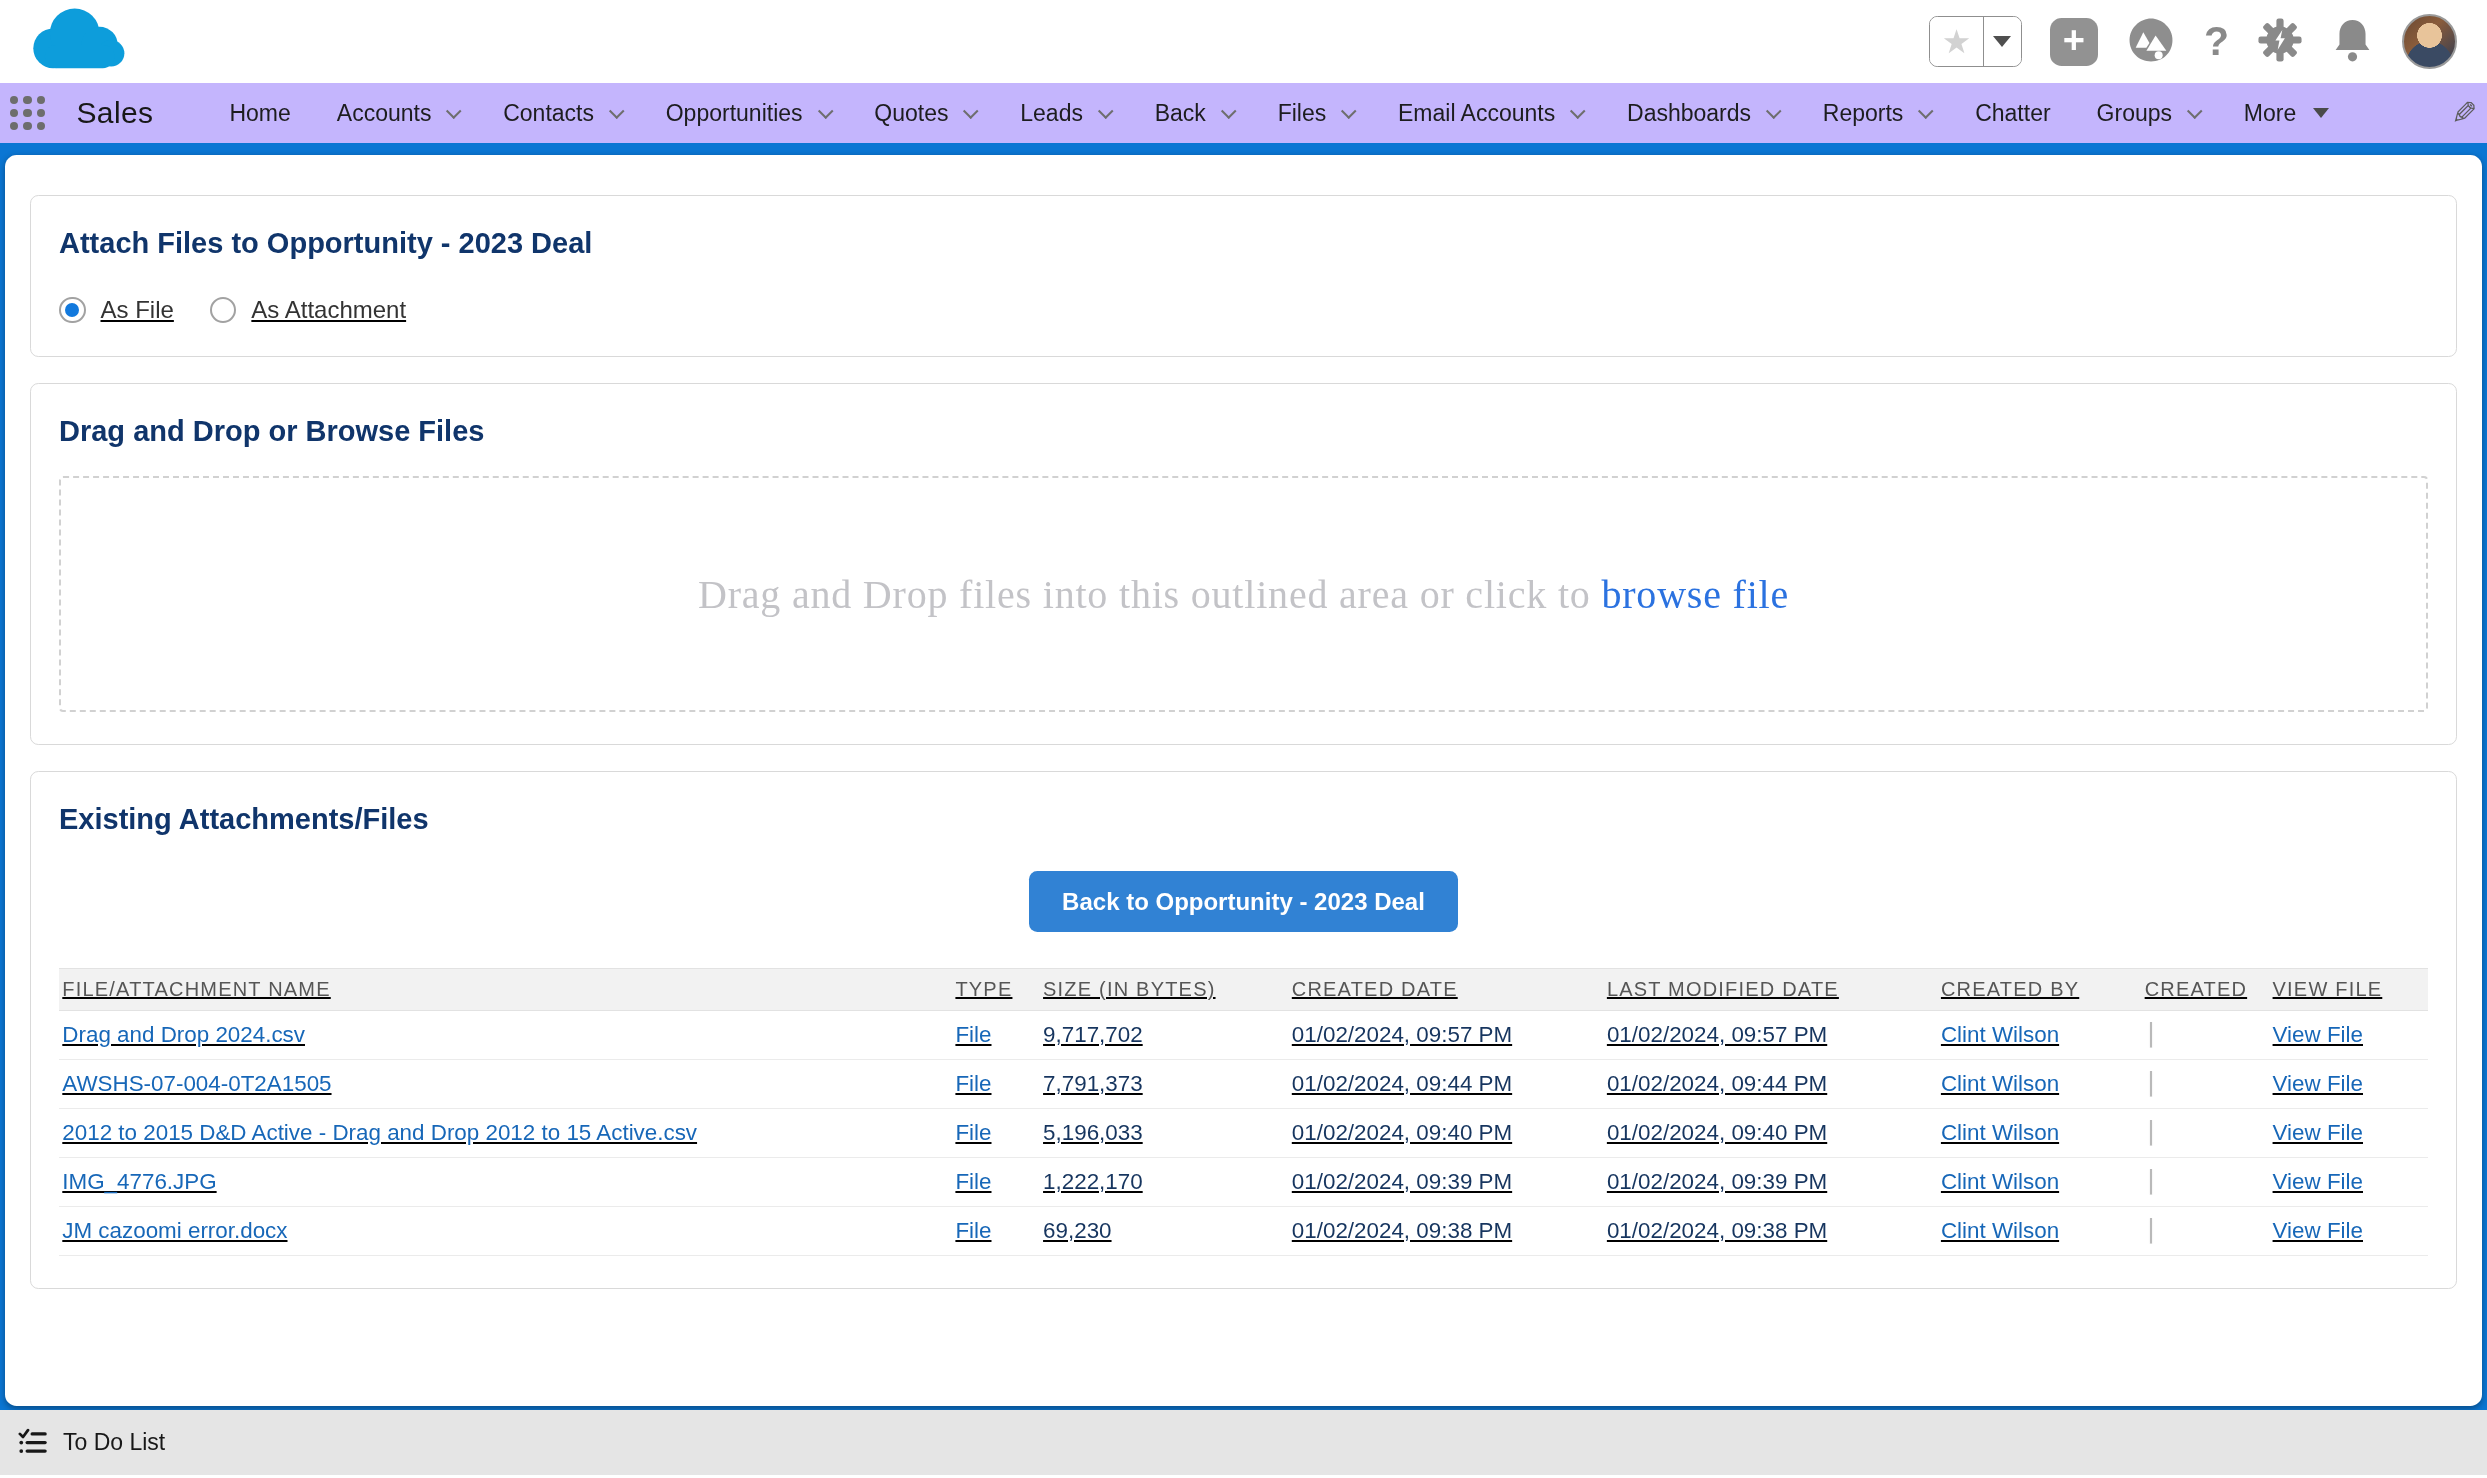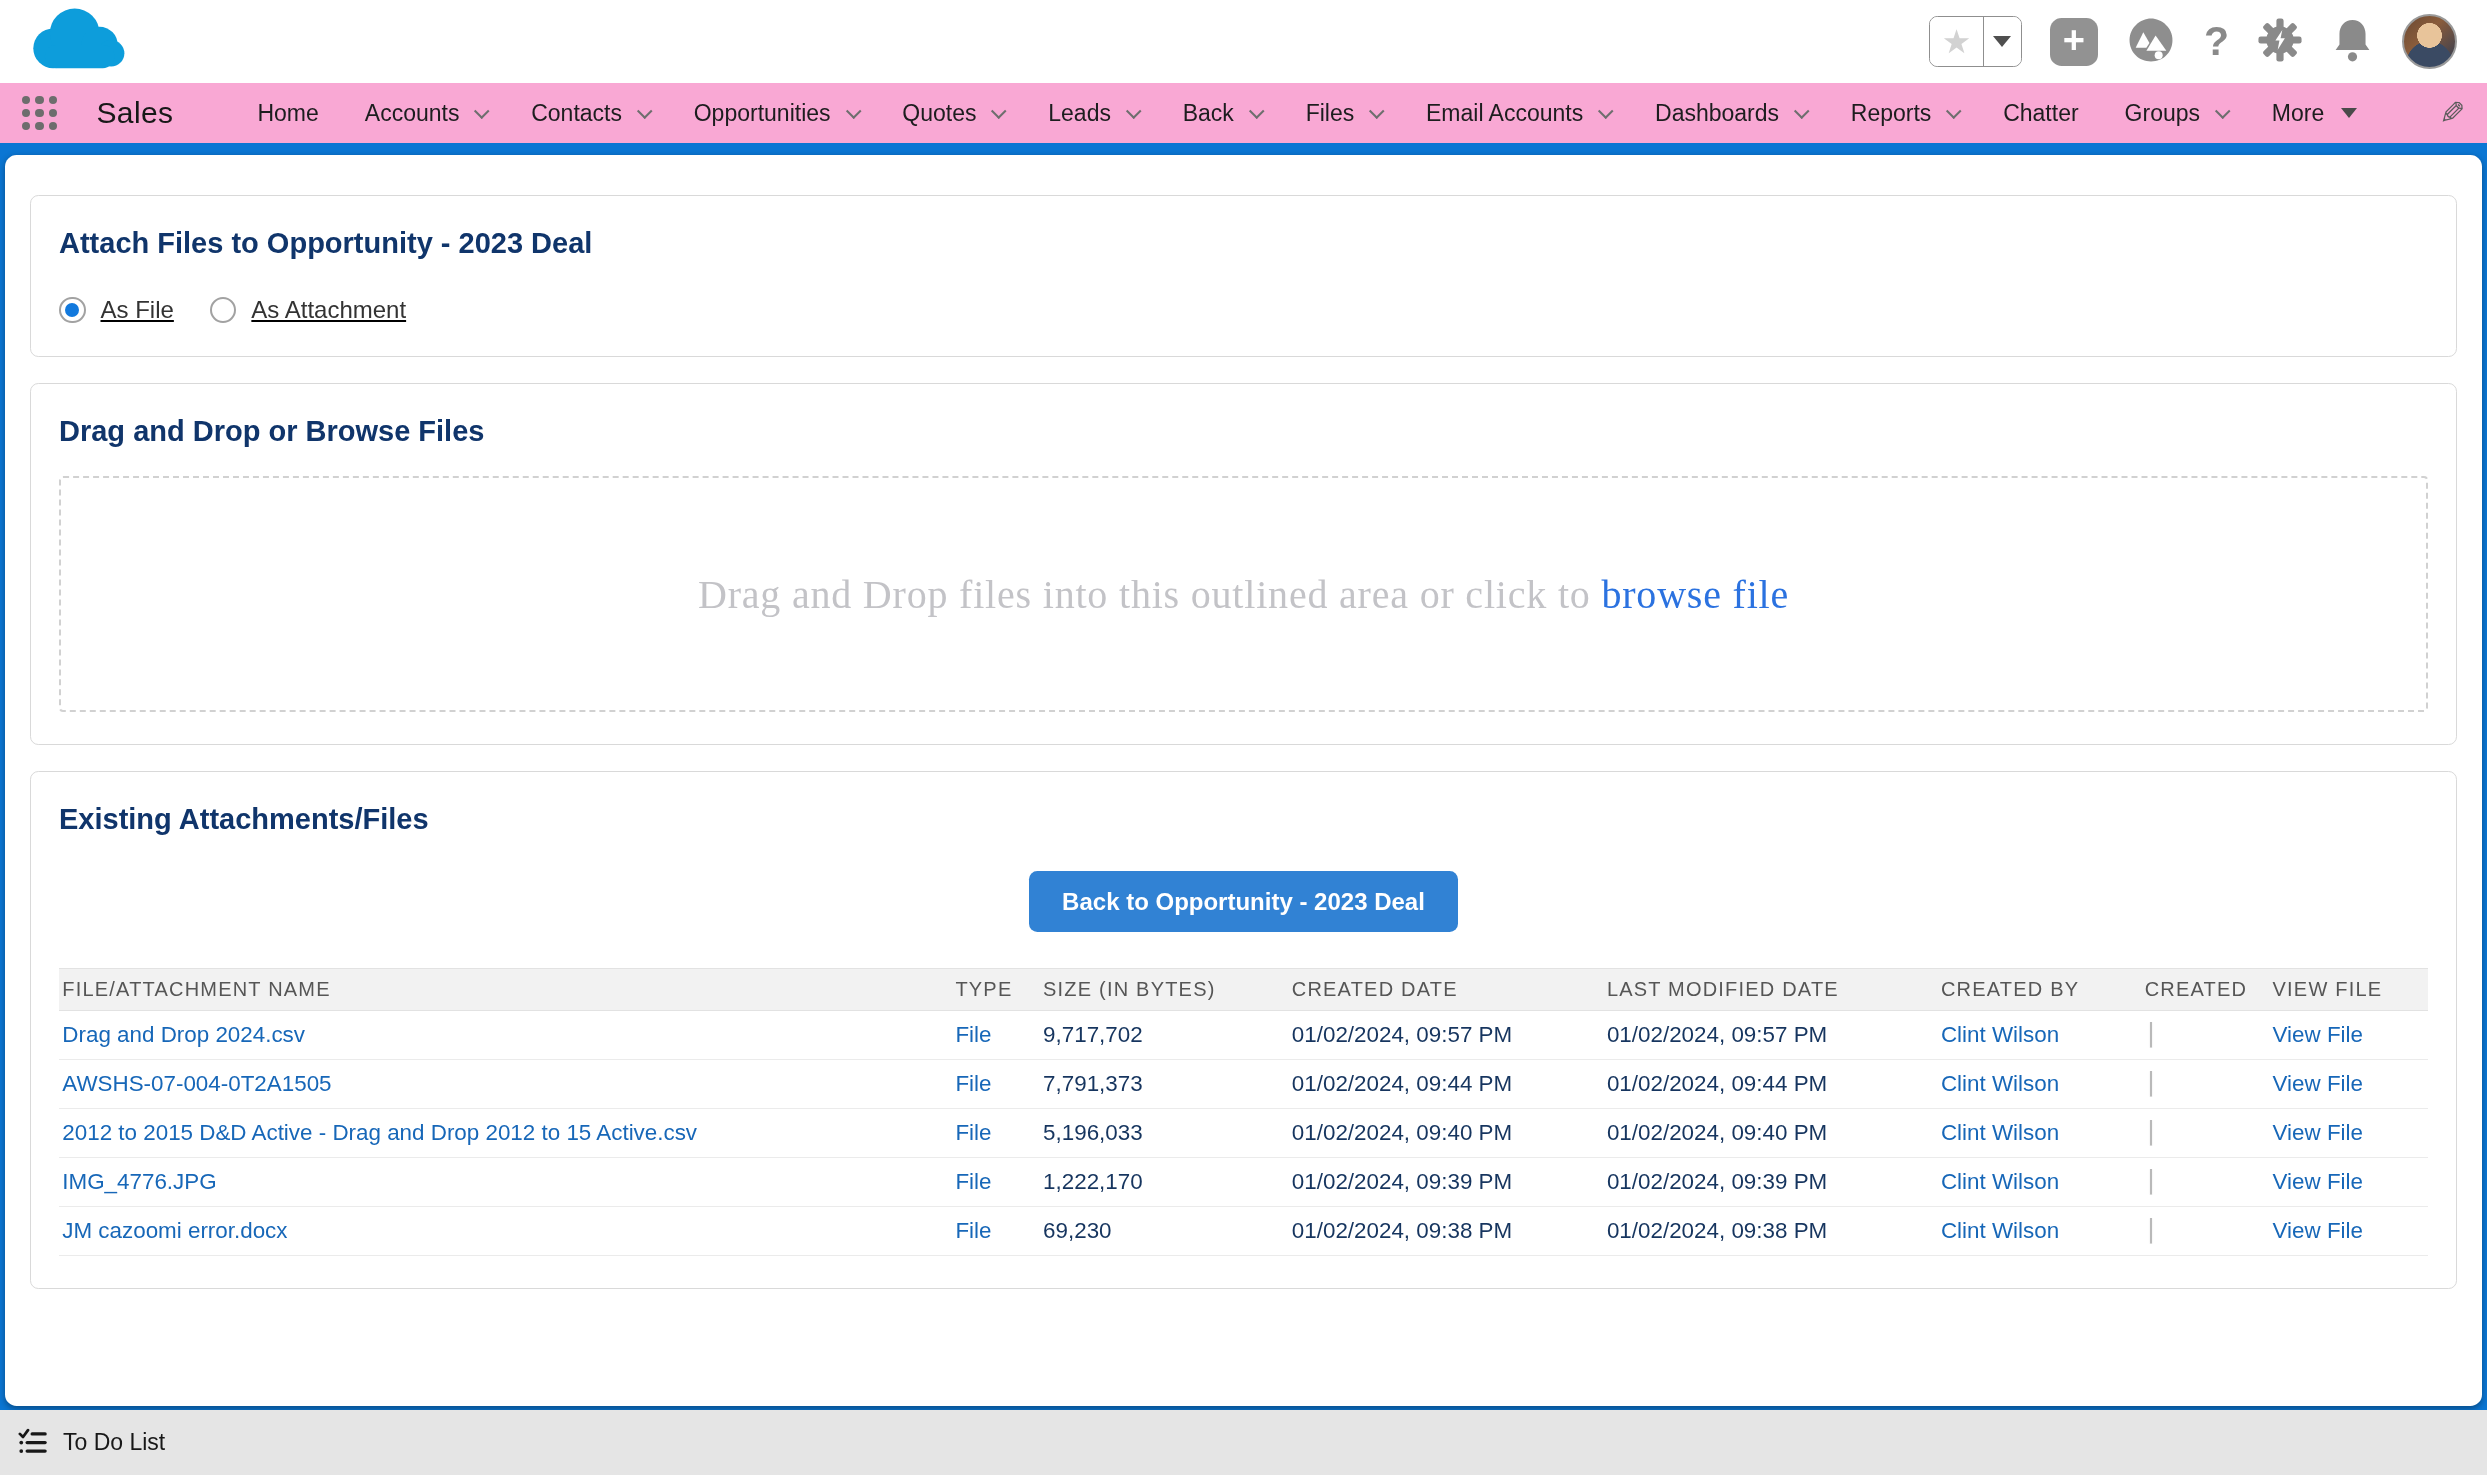--- a/index.html
+++ b/index.html
@@ -28,21 +28,21 @@
     font-size: 38px; font-weight: bold; display: flex; align-items: center; justify-content: center;
     line-height: 1; padding-bottom: 3.3px; }
   .help-glyph { font-size: 41px; font-weight: bold; color: #8a8a8a; }
   .avatar { width: 55px; height: 55px; border-radius: 50%; border: 2.5px solid #9a9a9a;
     background:
       radial-gradient(circle at 50% 38%, #e8c49a 0 30%, transparent 31%),
       radial-gradient(circle at 50% 95%, #3a4a63 0 42%, transparent 43%),
       linear-gradient(135deg, #6b4a33 0%, #8a5c3b 40%, #2f3b52 100%); }
 
   
-  .navbar { height: 60px; display: flex; align-items: center; background: #f9a8d4; padding: 0 22px; gap: 8px; }
+  .navbar { height: 60px; display: flex; align-items: center; background: #c4b5fd; padding: 0 10px; }
   .waffle { display: grid; grid-template-columns: repeat(3, 8.3px); grid-template-rows: repeat(3, 8.3px);
     gap: 5px; margin-right: 31.5px; cursor: pointer; }
   .waffle span { width: 8.3px; height: 8.3px; border-radius: 50%; background: #6d6d6d; }
   .app-name { font-size: 30px; color: #181818; margin-right: 76px; letter-spacing: 0.4px; }
   .nav-items { display: flex; align-items: center; gap: 46px; flex: 1; }
   .nav-item { display: flex; align-items: center; gap: 13.3px; font-size: 23px; color: #1d1d1f;
     cursor: pointer; white-space: nowrap; }
   .chev { width: 10.8px; height: 10.8px; border-right: 2.5px solid #6e6e6e; border-bottom: 2.5px solid #6e6e6e;
     transform: rotate(45deg) translateY(-3.3px); margin-left: 1.7px; }
   .tri-down { width: 0; height: 0; border-left: 8.3px solid transparent; border-right: 8.3px solid transparent;
@@ -74,21 +74,21 @@
 
   
   .btn-row { display: flex; justify-content: center; margin-top: 35px; }
   .back-btn { background: #3182d4; color: #fff; font-weight: bold; font-size: 24px;
     border: none; border-radius: 8.3px; height: 61px; padding: 0 33px; cursor: pointer;
     font-family: "Liberation Sans", sans-serif; }
 
   .table { margin-top: 36px; width: 100%; }
   .trow { display: grid;
     grid-template-columns: 37.7fr 3.7fr 10.5fr 13.3fr 14.1fr 8.6fr 5.4fr 6.7fr;
-    align-items: center; }
+    align-items: center; text-decoration: underline; }
   .thead { background: #f2f2f2; border-top: 1.7px solid #e2e2e2; border-bottom: 1.7px solid #e2e2e2;
     height: 43px; }
   .thead .tcell { font-size: 20px; color: #565656; letter-spacing: 1.2px; font-weight: normal; }
   .tcell { padding: 0 6.6px 0 3.3px; text-align: left; overflow: hidden; white-space: nowrap; }
   .tbody-row { height: 49px; border-bottom: 1.7px solid #ebebeb; }
   .tbody-row .tcell { font-size: 22.4px; }
   .cell-link { color: #1767b8; cursor: pointer; }
   .cell-navy { color: #16355f; }
   .checkbox { width: 23px; height: 23px; border: 1.7px solid #b9b9b9; border-radius: 5.8px; background: #fff;
     box-shadow: 0 1.7px 2.5px rgba(0,0,0,0.18) inset, 0 0.8px 1.7px rgba(0,0,0,0.12); cursor: pointer; margin-left: 5px; }

